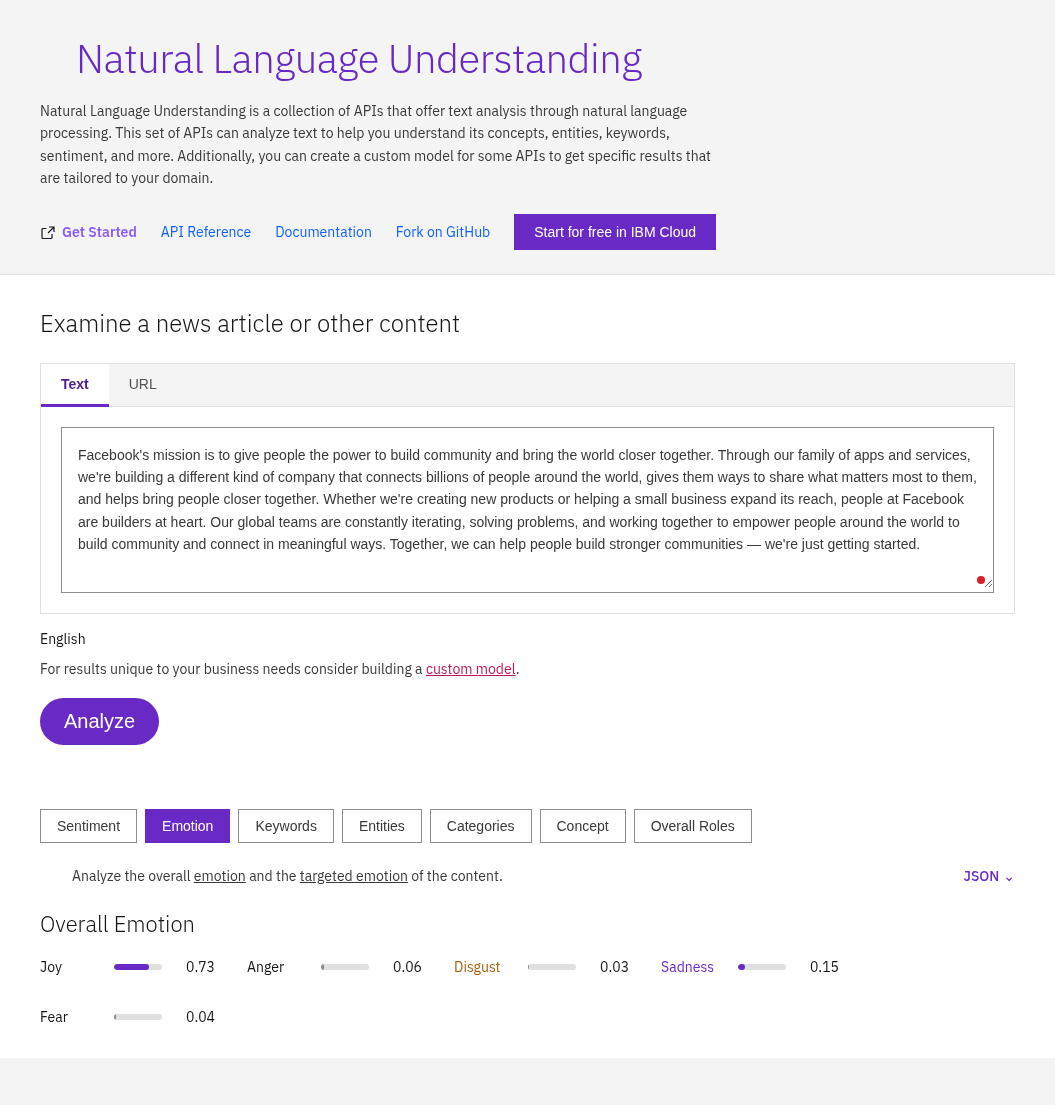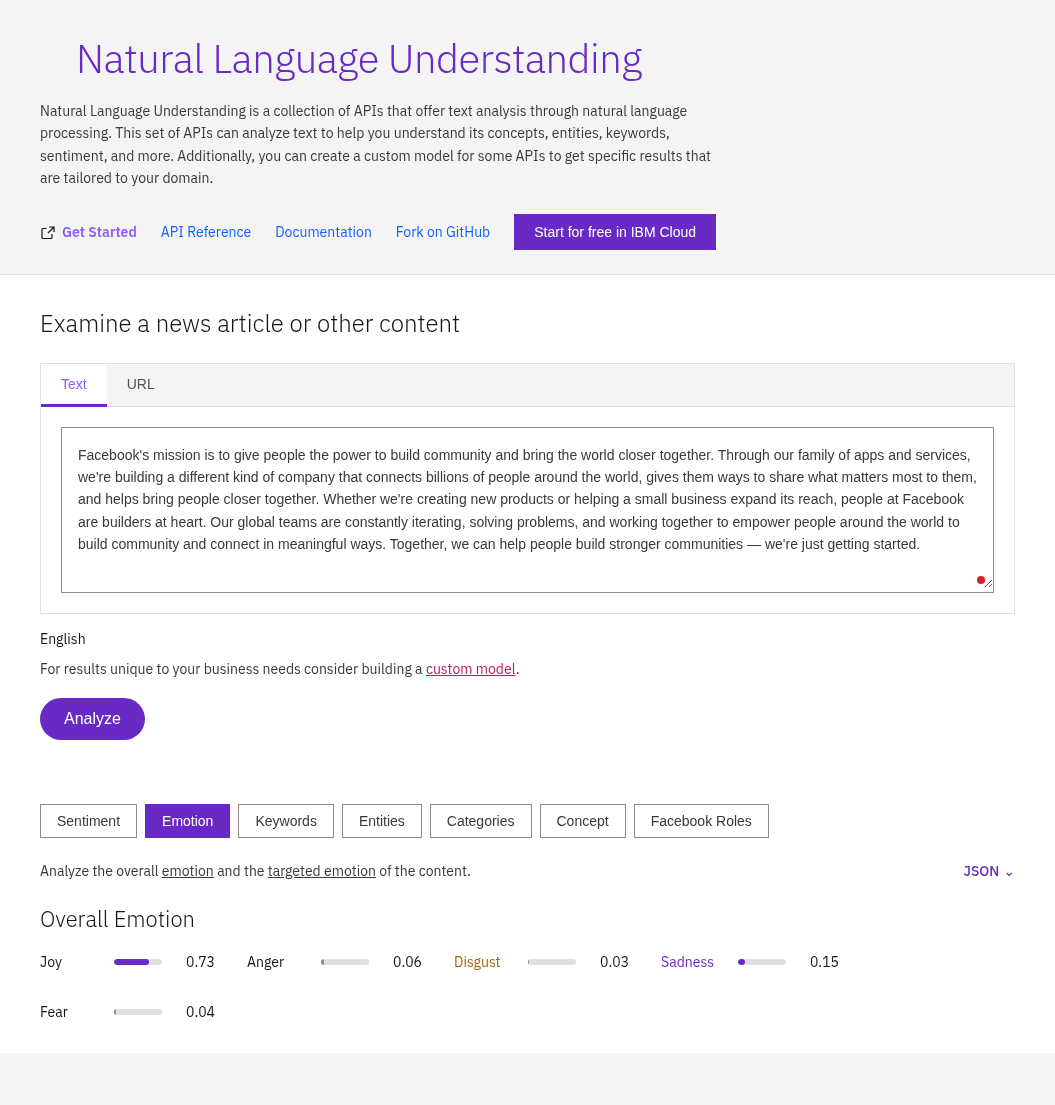--- a/index.html
+++ b/index.html
@@ -91,24 +91,24 @@
       cursor: pointer;
       color: #525252;
       border-bottom: 3px solid transparent;
       margin-bottom: -1px;
       background: transparent;
       border-top: none;
       border-left: none;
       border-right: none;
     }
     .tab-item.active {
-      color: #8b5cf6;
+      color: #4c1d95;
       border-bottom: 3px solid #6929c4;
       background: #fff;
-      font-weight: 400;
+      font-weight: 700;
     }
     .tab-content {
       padding: 20px;
       background: #fff;
     }
     .text-area-wrapper {
       border: 1px solid #8d8d8d;
       background: #fff;
       position: relative;
     }
@@ -148,21 +148,21 @@
     .custom-model-link {
       color: #be185d;
       text-decoration: underline;
       cursor: pointer;
     }
     .btn-analyze {
       background: #6929c4;
       color: #fff;
       border: none;
       padding: 12px 24px;
-      font-size: 16px;
+      font-size: 20px;
       cursor: pointer;
       margin-top: 20px;
       border-radius: 24px;
       font-weight: 400;
     }
     .results-section {
       background: #ffffff;
       padding: 32px 40px;
       max-width: 1055px;
     }
@@ -188,20 +188,21 @@
     }
     .description-row {
       display: flex;
       justify-content: space-between;
       align-items: center;
       margin-bottom: 24px;
     }
     .description-text {
       font-size: 14px;
       color: #393939;
+      margin-left: 32px;
     }
     .description-text span {
       text-decoration: underline;
       cursor: pointer;
     }
     .json-toggle {
       font-size: 14px;
       color: #6929c4;
       cursor: pointer;
       display: flex;
@@ -316,21 +317,21 @@
 
 <div class="results-section">
 
   <div class="filter-tabs">
     <button class="filter-tab">Sentiment</button>
     <button class="filter-tab active">Emotion</button>
     <button class="filter-tab">Keywords</button>
     <button class="filter-tab">Entities</button>
     <button class="filter-tab">Categories</button>
     <button class="filter-tab">Concept</button>
-    <button class="filter-tab">Facebook Roles</button>
+    <button class="filter-tab">Overall Roles</button>
   </div>
 
   <div class="description-row">
     <p class="description-text">
       Analyze the overall <span>emotion</span> and the <span>targeted emotion</span> of the content.
     </p>
     <div class="json-toggle">
       <span>JSON</span>
       <span>⌄</span>
     </div>

